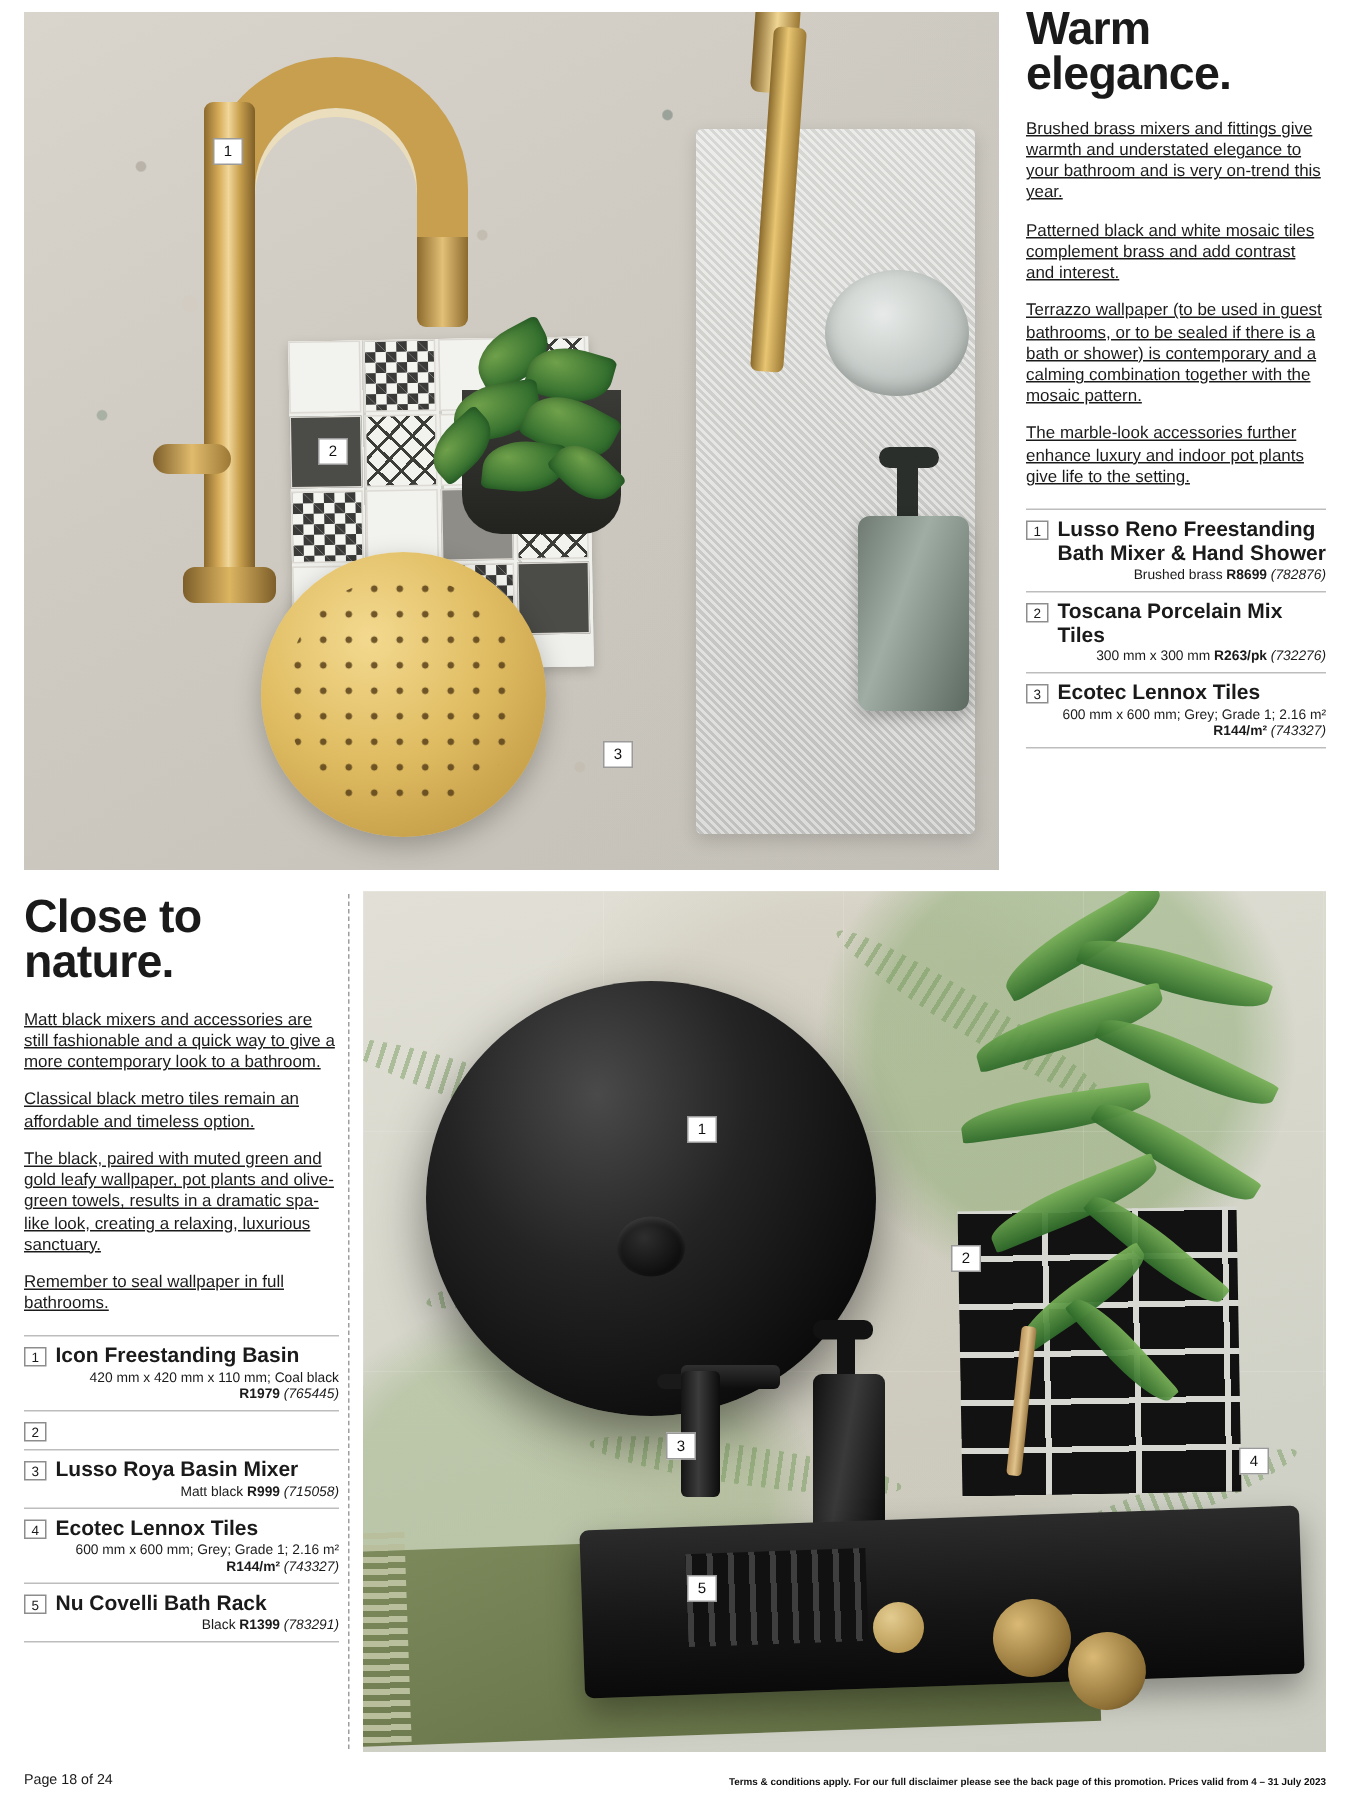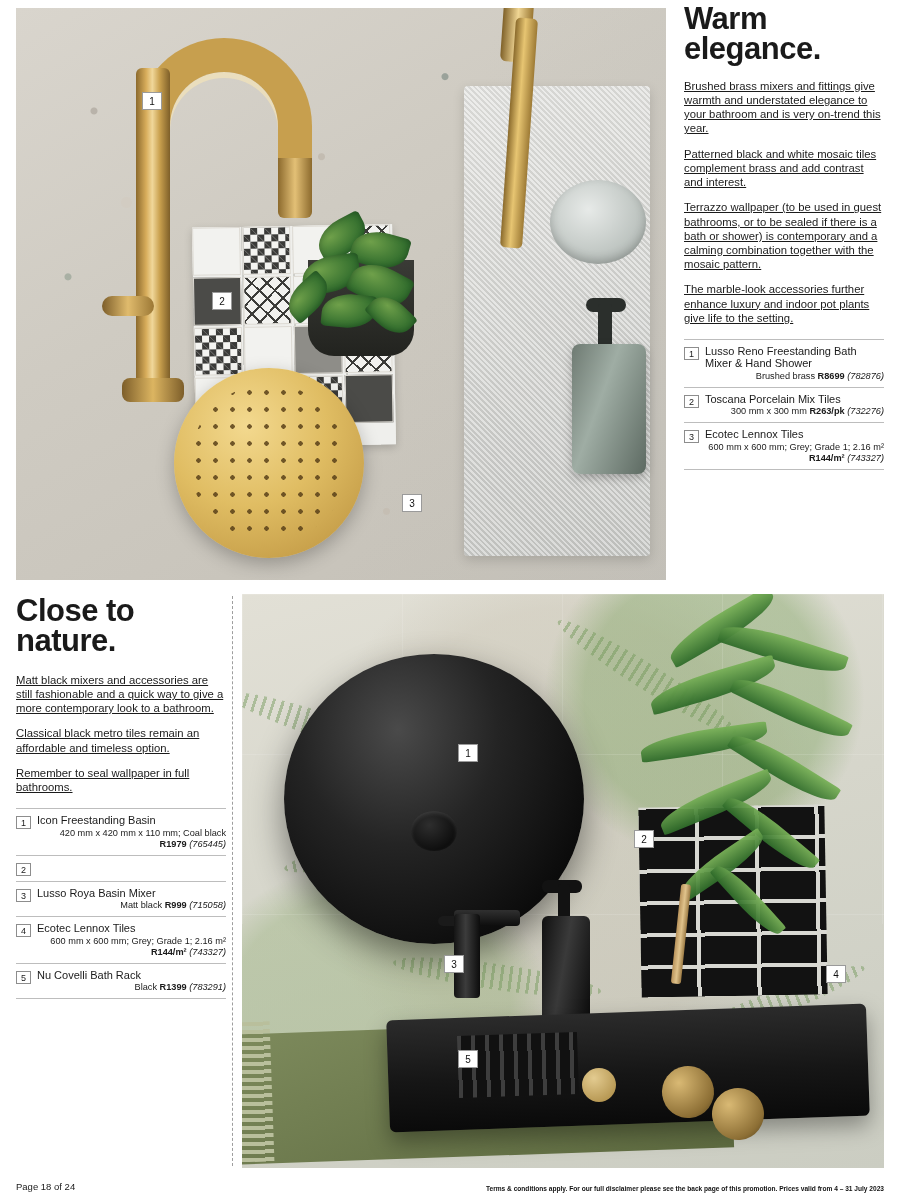--- a/index.html
+++ b/index.html
@@ -261,22 +261,22 @@
     width: 15px; height: 13px;
     border: 1px solid #8d8d8d;
     font-size: 9px;
     line-height: 12px;
     text-align: center;
     margin-top: 2px;
     background: #fff;
   }
   .keytxt { flex: 1 1 auto; }
   .keytitle {
-    font-size: 11px;
-    font-weight: normal;
+    font-size: 14px;
+    font-weight: bold;
     line-height: 1.13;
   }
   .keydesc {
     font-size: 9.2px;
     line-height: 1.2;
     margin-top: 1px;
     text-align: right;
   }
   .keydesc b { font-weight: bold; }
   .keydesc i { font-style: italic; }
@@ -580,20 +580,21 @@
           </div>
         </div>
       </div>
     </div>
   </div>
 
   <div class="bottom-left">
     <h1 class="headline2">Close to nature.</h1>
     <p class="body-p">Matt black mixers and accessories are still fashionable and a quick way to give a more contemporary look to a bathroom.</p>
     <p class="body-p">Classical black metro tiles remain an affordable and timeless option.</p>
+    <p class="body-p">The black, paired with muted green and gold leafy wallpaper, pot plants and olive-green towels, results in a dramatic spa-like look, creating a relaxing, luxurious sanctuary.</p>
     <p class="body-p">Remember to seal wallpaper in full bathrooms.</p>
 
     <div class="keylist">
       <div class="keyrow">
         <div class="keynum">1</div>
         <div class="keytxt">
           <div class="keytitle">Icon Freestanding Basin</div>
           <div class="keydesc">
             <span>420 mm x 420 mm x 110 mm; Coal black </span><b>R1979</b> <i>(765445)</i>
           </div>

